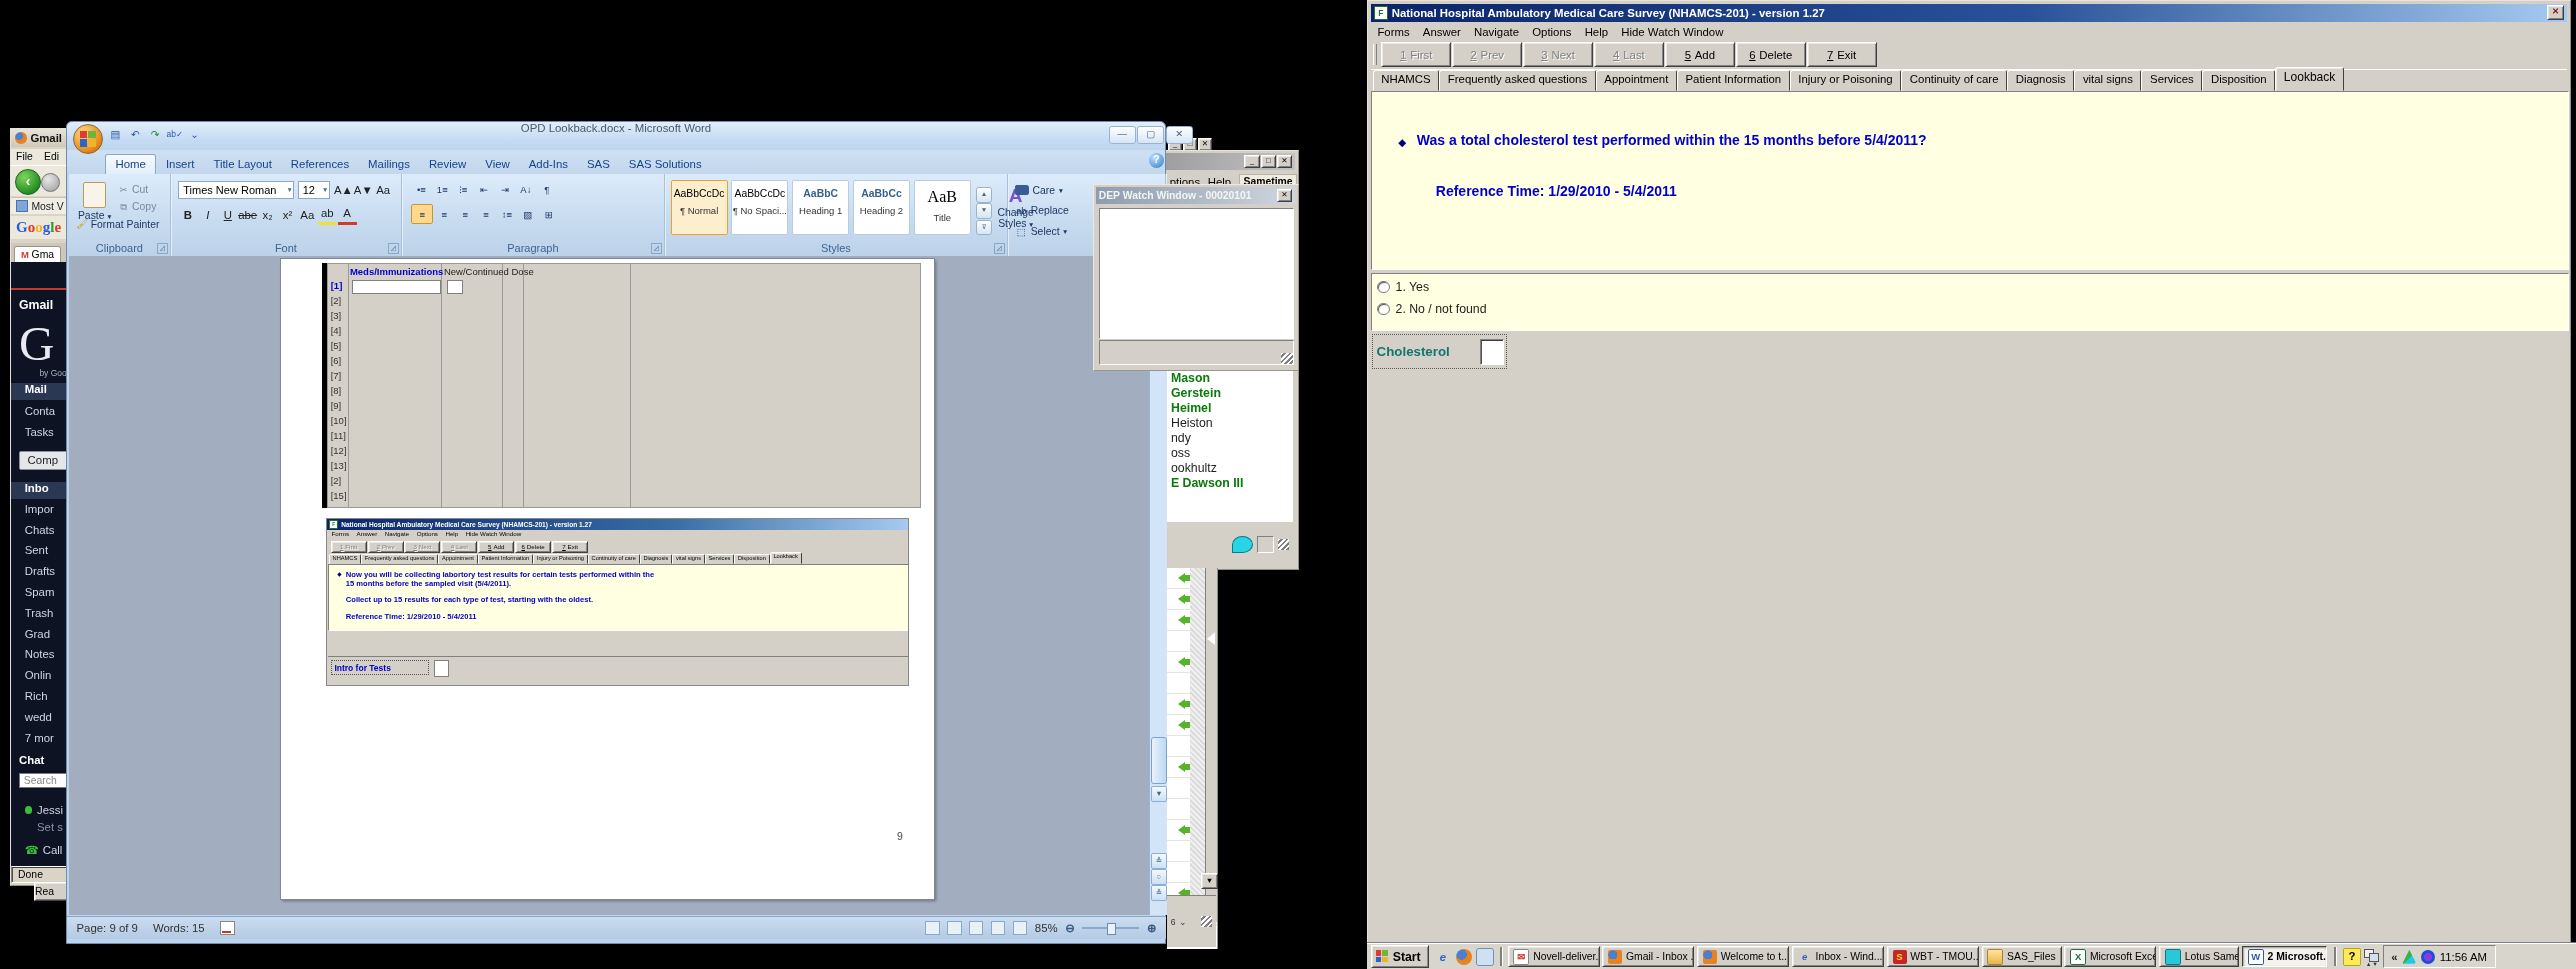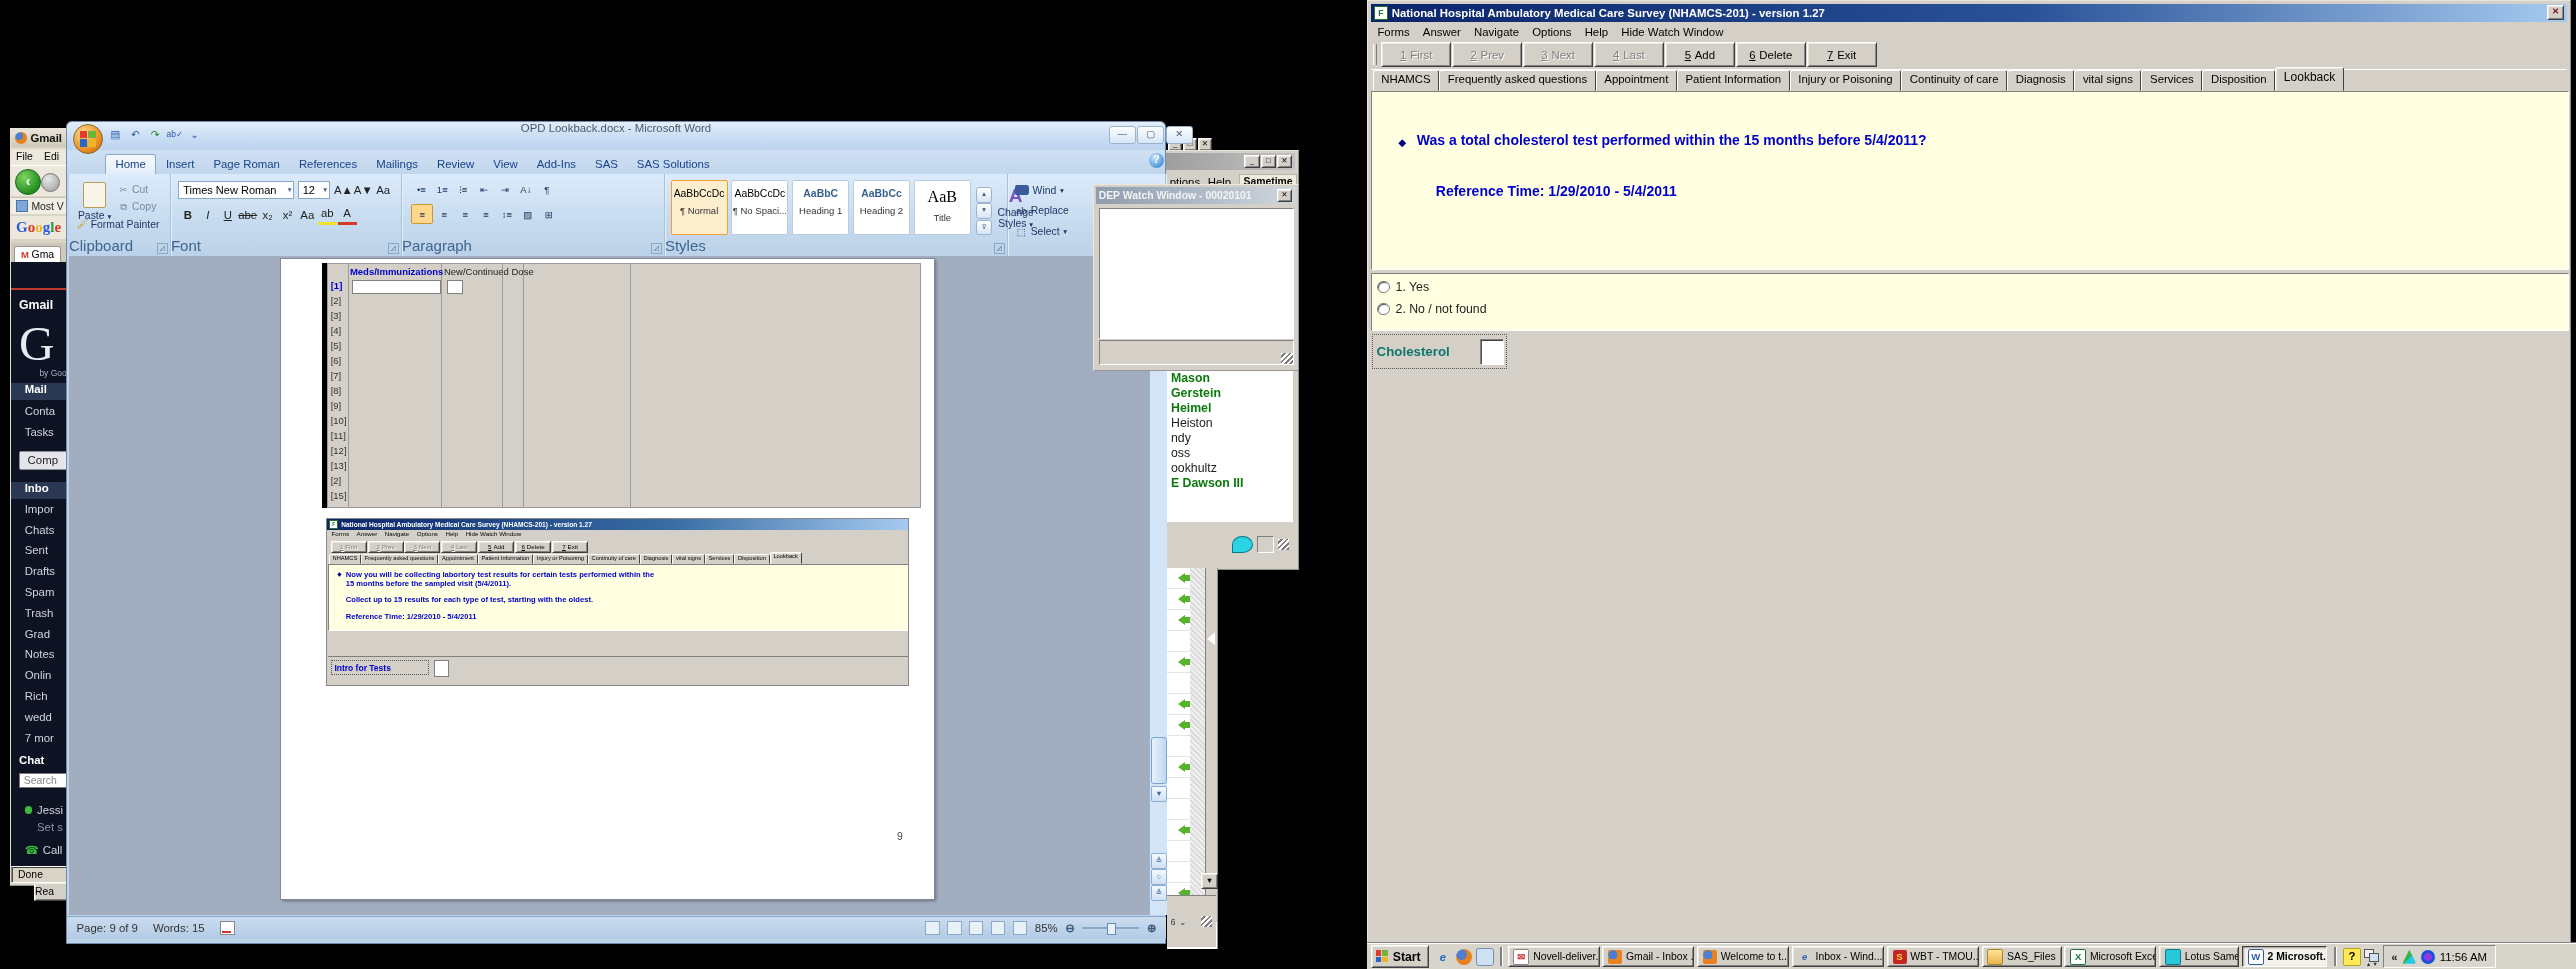--- a/index.html
+++ b/index.html
@@ -158,21 +158,21 @@
   .qat-ico{width:17px;height:17px;font-size:10.4px;display:flex;align-items:center;justify-content:center;color:#2a5aa8;}
   #w-title{left:0;top:6.6px;width:100%;text-align:center;font-size:11.4px;color:#4a5a6a;}
   #w-winbtns{left:1042px;top:3.8px;display:flex;gap:1.9px;}
   .w-btn{width:24.6px;height:16px;background:linear-gradient(#fdfefe,#d7e5f4);border:0.9px solid #9ab2cc;border-radius:2.8px;font-size:9.5px;color:#4a617e;text-align:center;line-height:14px;}
   #w-ribbontabs{left:0;top:28px;width:100%;height:24px;background:linear-gradient(#cfe0f3,#c2d6ec);display:flex;align-items:flex-end;padding-left:38px;box-sizing:border-box;}
   .rtab{font-size:11.4px;color:#15428b;padding:2.8px 9.5px 3.8px;white-space:nowrap;}
   .rtab.active{background:linear-gradient(#f6fafd,#e4eef8);border:0.9px solid #8aa8c8;border-bottom:none;border-radius:2.8px 2.8px 0 0;font-weight:normal;color:#15428b;}
   #w-help{left:1082px;top:31px;width:15px;height:15px;border-radius:50%;background:radial-gradient(circle at 35% 30%,#bfe0ff,#2a78c8);color:#fff;font-size:10.4px;font-weight:bold;text-align:center;line-height:14px;}
   #w-ribbon{left:1.9px;top:52px;width:1097px;height:82px;background:linear-gradient(#dcebfb,#c8dcf0 55%,#bcd2e8);border-bottom:0.9px solid #8aa8c8;display:flex;}
   .rgroup{position:relative;height:100%;border-right:0.9px solid #a8c0d8;box-shadow:0.9px 0 0 #e8f2fc;box-sizing:border-box;}
-  .rg-label{position:absolute;left:0;bottom:1.9px;width:100%;font-size:15px;color:#3e6492;}
+  .rg-label{position:absolute;left:0;bottom:1.9px;width:100%;text-align:center;font-size:11px;color:#3e6492;}
   .launcher{position:absolute;right:1.9px;bottom:1.9px;width:9.5px;height:9.5px;border:0.9px solid #8aa8c8;font-size:6.6px;line-height:7.6px;text-align:center;color:#3e6492;}
   #rg-clipboard{width:102px;}
   #paste-big{position:absolute;left:5.7px;top:5.7px;width:40px;height:59px;text-align:center;font-size:10.4px;color:#1f3864;}
   #paste-big .clip{margin:1.9px auto 1.9px;width:21px;height:24.6px;background:#f8f4e8;border:1.9px solid #b89a5a;border-radius:1.9px;}
   .small-cmd{position:absolute;left:49px;height:16px;display:flex;align-items:center;gap:2.8px;font-size:10.4px;color:#7a8aa0;}
   .small-cmd.en{color:#1f3864;}
   .cmd-ico{width:11.4px;height:11.4px;font-size:9.5px;display:flex;align-items:center;justify-content:center;}
   #rg-font{width:231px;}
   .combo{position:absolute;height:18px;background:#fff;border:0.9px solid #8aa8c8;font-size:11px;display:flex;align-items:center;justify-content:space-between;padding:0 1.9px 0 3.8px;box-sizing:border-box;}
   .combo .car{font-size:7.6px;color:#4a6a9a;}
@@ -430,21 +430,21 @@
       </div>
       <div id="w-orb" class="abs">
           <i></i>
           <i></i>
           <i></i>
           <i></i>
         </div>
       <div id="w-ribbontabs" class="abs">
           <div class="rtab active">Home</div>
           <div class="rtab">Insert</div>
-          <div class="rtab">Page Roman</div>
+          <div class="rtab">Title Layout</div>
           <div class="rtab">References</div>
           <div class="rtab">Mailings</div>
           <div class="rtab">Review</div>
           <div class="rtab">View</div>
           <div class="rtab">Add-Ins</div>
           <div class="rtab">SAS</div>
           <div class="rtab">SAS Solutions</div>
         </div>
       <div id="w-help" class="abs">?</div>
 
@@ -552,21 +552,21 @@
               <div class="bigA">A</div>
               <span>Change Styles</span> <span style="font-size:7.6px;">▾</span>
             </div>
           </div>
           <div class="rg-label">Styles</div>
           <div class="launcher">◿</div>
         </div>
         <div id="rg-editing" class="rgroup">
           <div class="ed-row" style="top:7.6px;">
               <span class="binoc"></span>
-              <span>Wind</span>
+              <span>Care</span>
               <span style="font-size:7.6px;">▾</span>
             </div>
           <div class="ed-row" style="top:28px;">
               <span class="cmd-ico">ab</span>
               <span>Replace</span>
             </div>
           <div class="ed-row" style="top:49px;">
               <span class="cmd-ico">⬚</span>
               <span>Select</span>
               <span style="font-size:7.6px;">▾</span>

